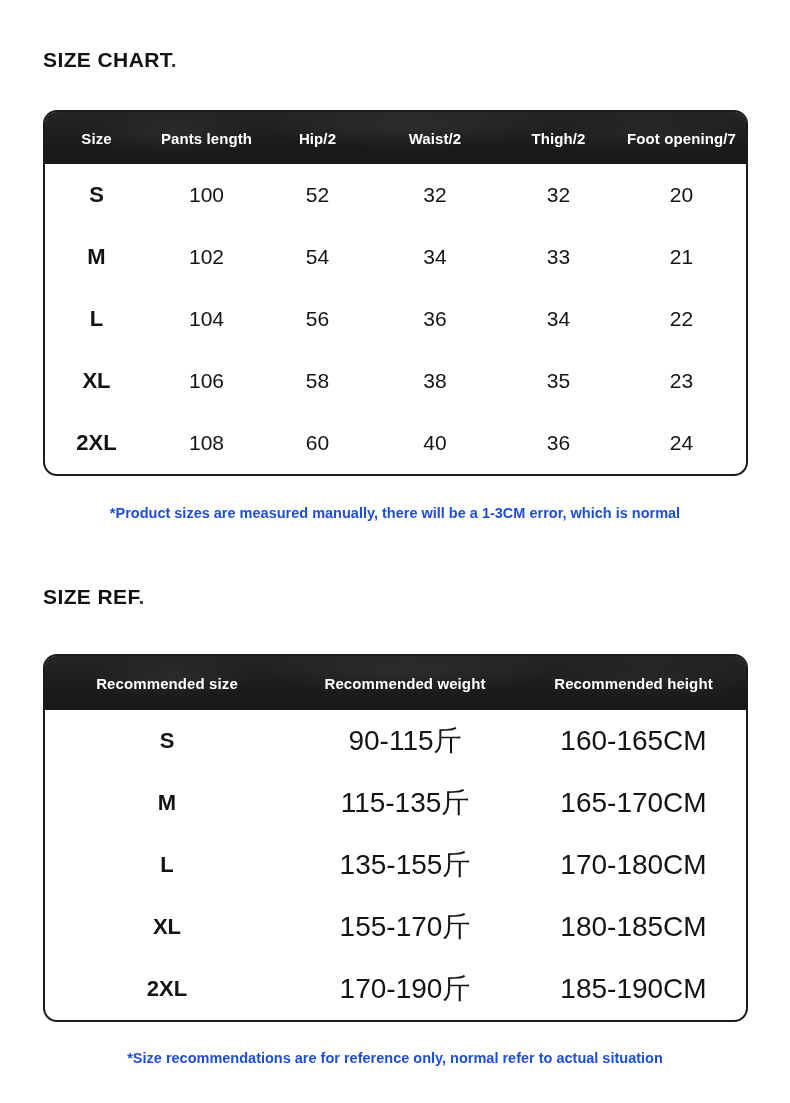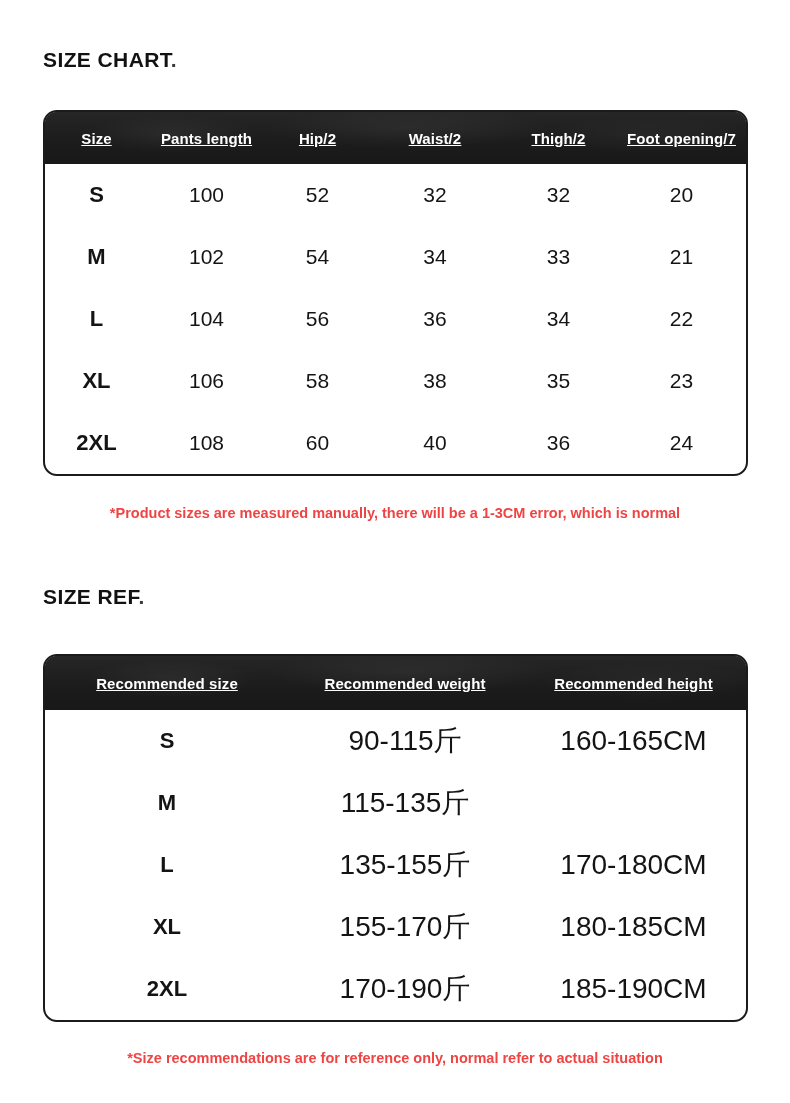--- a/index.html
+++ b/index.html
@@ -51,21 +51,20 @@
     display: flex;
     align-items: center;
     color: #ffffff;
   }
   .thead .th {
     font-size: 15px;
     font-weight: bold;
     text-align: center;
     letter-spacing: 0.1px;
     white-space: nowrap;
-    text-decoration: underline;
   }
 
   .trow {
     display: flex;
     align-items: center;
   }
   .trow .td {
     text-align: center;
     white-space: nowrap;
     color: #141414;
@@ -106,21 +105,21 @@
     font-weight: normal;
   }
 
   .footnote {
     position: absolute;
     width: 790px;
     left: 0;
     text-align: center;
     font-size: 14.5px;
     font-weight: bold;
-    color: #ef4444;
+    color: #1d4ed8;
     white-space: nowrap;
   }
 </style>
 </head>
 <body>
 
 <div class="section-title" style="top:48px;"><span>SIZE CHART</span><span class="dot">.</span></div>
 
 <div class="table-card" id="size-chart-card">
   <div class="thead">
@@ -186,20 +185,21 @@
   </div>
 
   <div class="trow">
     <div class="td size r0">S</div>
     <div class="td val r1">90-115斤</div>
     <div class="td val r2">160-165CM</div>
   </div>
   <div class="trow">
     <div class="td size r0">M</div>
     <div class="td val r1">115-135斤</div>
+    <div class="td val r2">165-170CM</div>
   </div>
   <div class="trow">
     <div class="td size r0">L</div>
     <div class="td val r1">135-155斤</div>
     <div class="td val r2">170-180CM</div>
   </div>
   <div class="trow">
     <div class="td size r0">XL</div>
     <div class="td val r1">155-170斤</div>
     <div class="td val r2">180-185CM</div>

